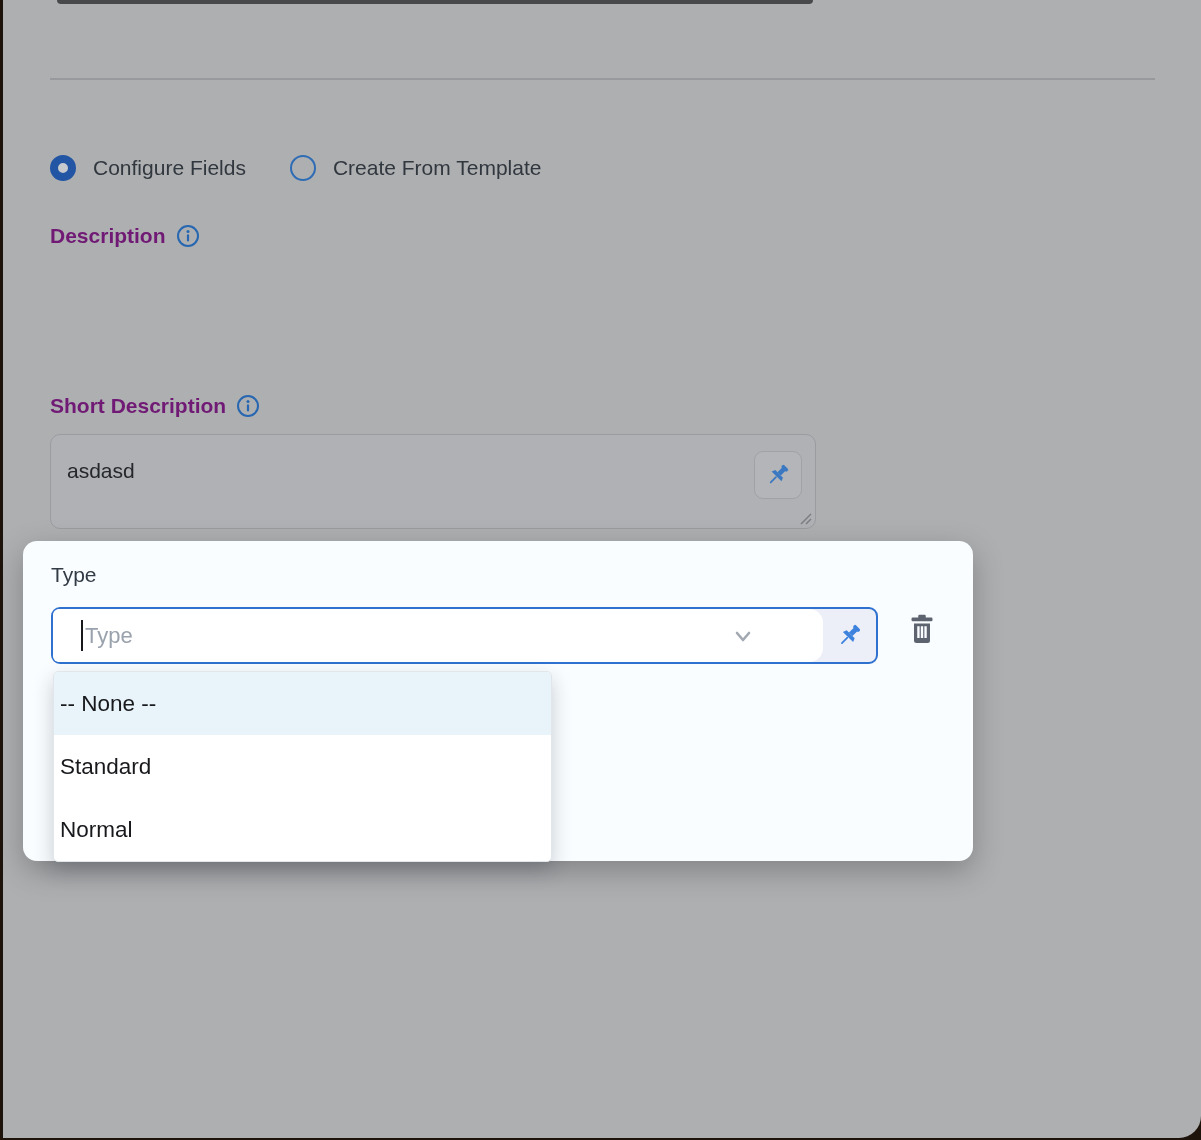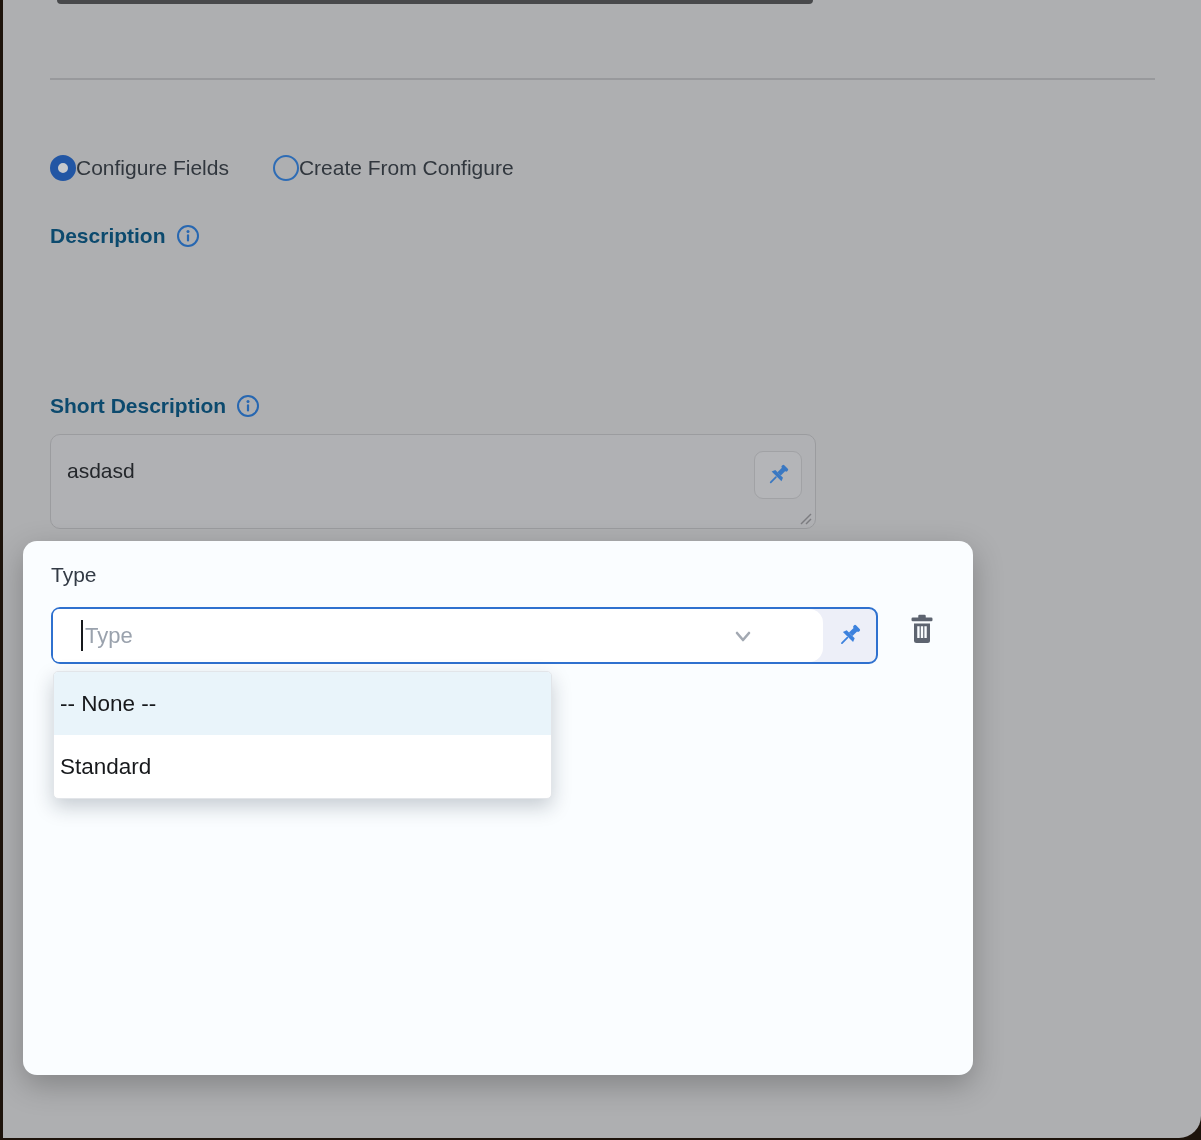--- a/index.html
+++ b/index.html
@@ -11,39 +11,39 @@
   
   .top-edge{position:absolute;left:54px;top:0;width:756px;height:4px;background:#48494b;
             border-radius:0 0 7px 7px;}
   .divider{position:absolute;left:47px;top:78px;width:1105px;height:2px;background:#98999c;}
 
   
   .radio-row{position:absolute;left:47px;top:155px;display:flex;align-items:center;}
   .radio-outer{width:26px;height:26px;border-radius:50%;box-sizing:border-box;flex:0 0 auto;}
   .radio-selected{border:8px solid #2256a4;background:#c6c9cd;}
   .radio-unselected{border:2.5px solid #2e6cb5;background:transparent;}
-  .radio-label{font-size:21px;color:#31373e;}
+  .radio-label{font-size:21px;color:#31373e;margin-left:17px;}
   .radio-gap{width:44px;flex:0 0 auto;}
 
   .field-label-row{position:absolute;display:flex;align-items:center;gap:10px;}
-  .field-label{font-size:21px;font-weight:700;color:#0c4a6e;}
+  .field-label{font-size:21px;font-weight:700;color:#701a75;}
   .info-icon{width:24px;height:24px;display:block;}
 
   .textarea-wrap{position:absolute;box-sizing:border-box;width:766px;height:94px;
                  border:1.5px solid #9b9c9f;border-radius:10px;background:#b0b1b4;}
   .textarea-wrap textarea{position:absolute;inset:0;background:transparent;border:none;outline:none;
                  resize:none;font-family:"Liberation Sans","DejaVu Sans",sans-serif;
                  font-size:21px;color:#24272b;padding:24px 16px;}
   .pin-btn{position:absolute;right:13px;top:16px;width:48px;height:48px;border-radius:9px;
            background:#b4b5b8;border:1.5px solid #a1a2a5;display:flex;align-items:center;
            justify-content:center;cursor:pointer;box-sizing:border-box;}
   .resize-handle{position:absolute;right:3px;bottom:3px;width:13px;height:13px;}
 
   
-  .type-card{position:absolute;left:20px;top:541px;width:950px;height:534px;background:#fafdff;
+  .type-card{position:absolute;left:20px;top:541px;width:950px;height:320px;background:#fafdff;
              border-radius:14px;box-shadow:0 10px 30px rgba(0,0,0,0.25);}
   .type-label{position:absolute;left:28px;top:22px;font-size:21px;font-weight:500;color:#333b46;}
   .combobox{position:absolute;left:28px;top:66px;width:827px;height:57px;box-sizing:border-box;
             border:2.5px solid #2f71cf;border-radius:9px;background:#edeff8;}
   .combo-input-area{position:absolute;left:0;top:0;bottom:0;right:53px;background:#ffffff;
             border-radius:6px 14px 14px 6px;}
   .combo-input-area input{position:absolute;inset:0;border:none;outline:none;background:transparent;
             font-family:"Liberation Sans","DejaVu Sans",sans-serif;font-size:22px;color:#24272b;
             padding:0 60px 0 32px;}
   .combo-input-area input::placeholder{color:#9aa2ad;opacity:1;}
@@ -67,21 +67,21 @@
   <div class="panel">
 
     <div class="top-edge"></div>
     <div class="divider"></div>
 
     <div class="radio-row">
       <span class="radio-outer radio-selected"></span>
       <span class="radio-label">Configure Fields</span>
       <span class="radio-gap"></span>
       <span class="radio-outer radio-unselected"></span>
-      <span class="radio-label">Create From Configure</span>
+      <span class="radio-label">Create From Template</span>
     </div>
 
     <div class="field-label-row" style="left:47px;top:224px;">
       <span class="field-label">Description</span>
       <svg class="info-icon" viewBox="0 0 24 24">
         <circle cx="12" cy="12" r="10" fill="none" stroke="#2767b1" stroke-width="2"></circle>
         <circle cx="12" cy="7.4" r="1.5" fill="#2767b1"></circle>
         <rect x="10.9" y="10.3" width="2.2" height="7.2" rx="1.1" fill="#2767b1"></rect>
       </svg>
     </div>
@@ -142,17 +142,18 @@
           <path d="M5.6 8.6 h12.8 v13.6 a2 2 0 0 1 -2 2 h-8.8 a2 2 0 0 1 -2 -2 Z" fill="#5d6470"></path>
           <rect x="8.2" y="10.8" width="1.9" height="9.4" fill="#fafdff"></rect>
           <rect x="11.05" y="10.8" width="1.9" height="9.4" fill="#fafdff"></rect>
           <rect x="13.9" y="10.8" width="1.9" height="9.4" fill="#fafdff"></rect>
         </svg>
       </button>
 
       <div class="dropdown">
         <div class="option highlighted">-- None --</div>
         <div class="option">Standard</div>
+        <div class="option">Normal</div>
       </div>
     </div>
 
   </div>
 </div>
 
 </body></html>

